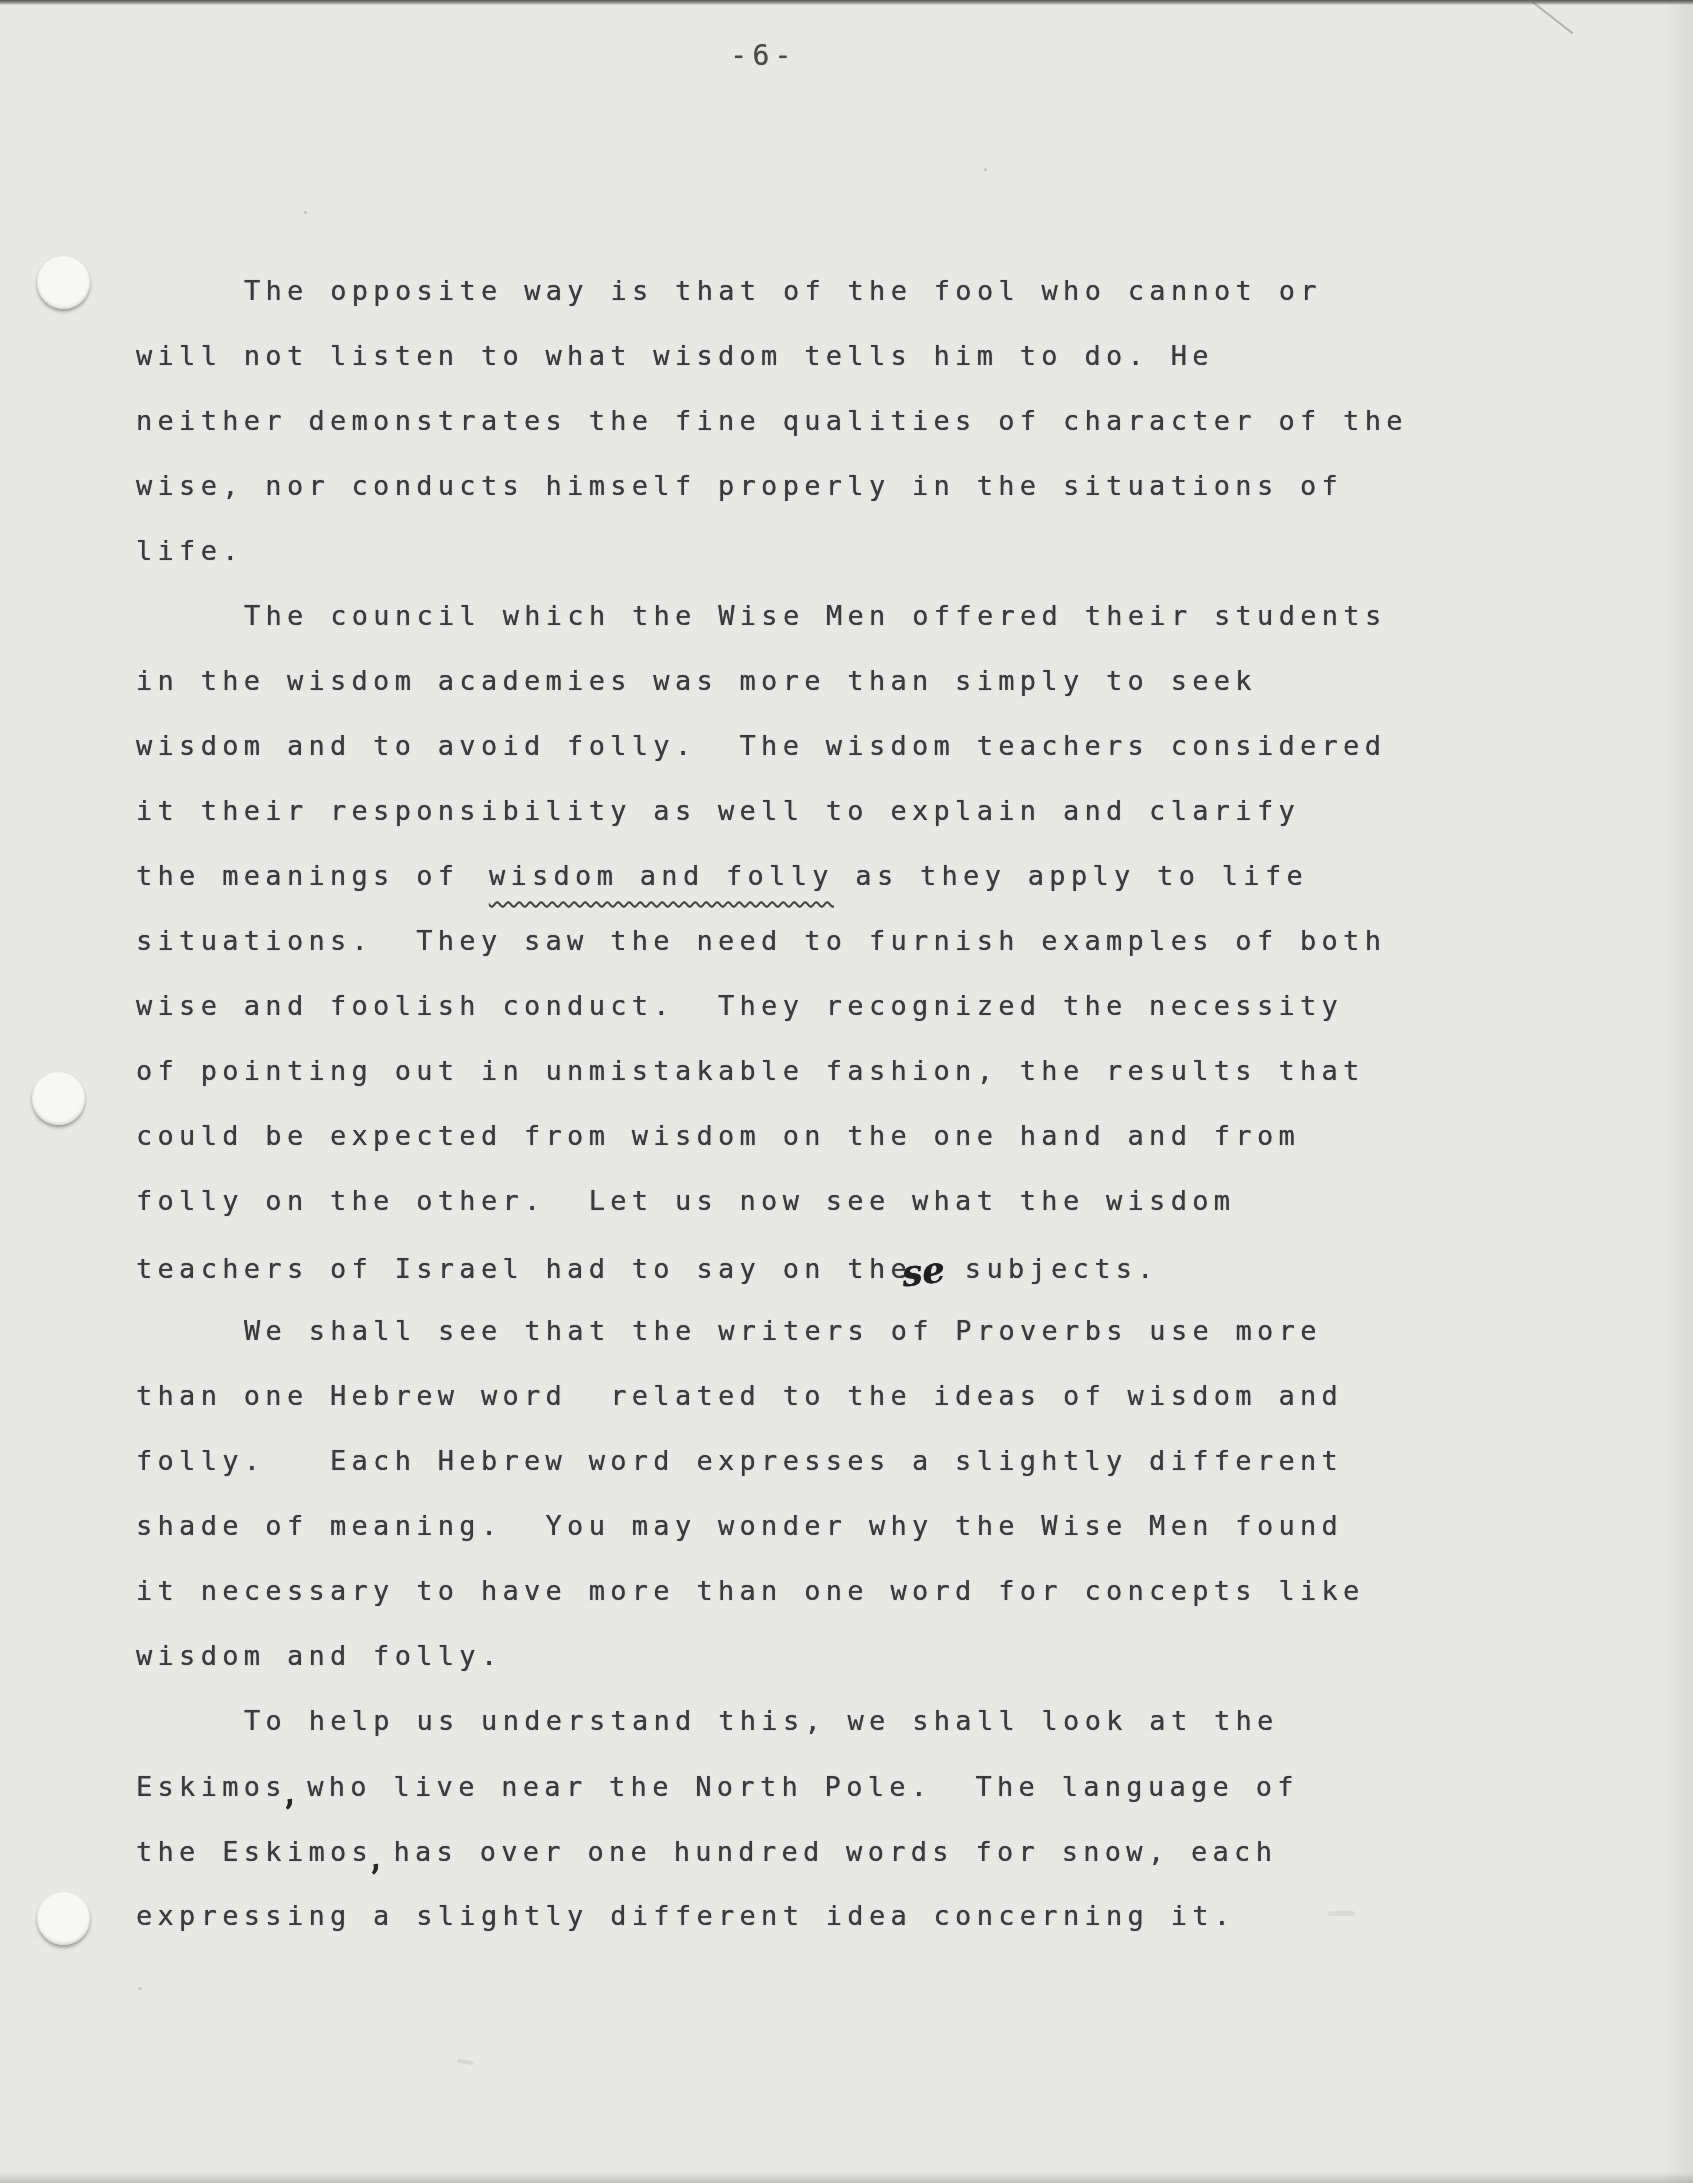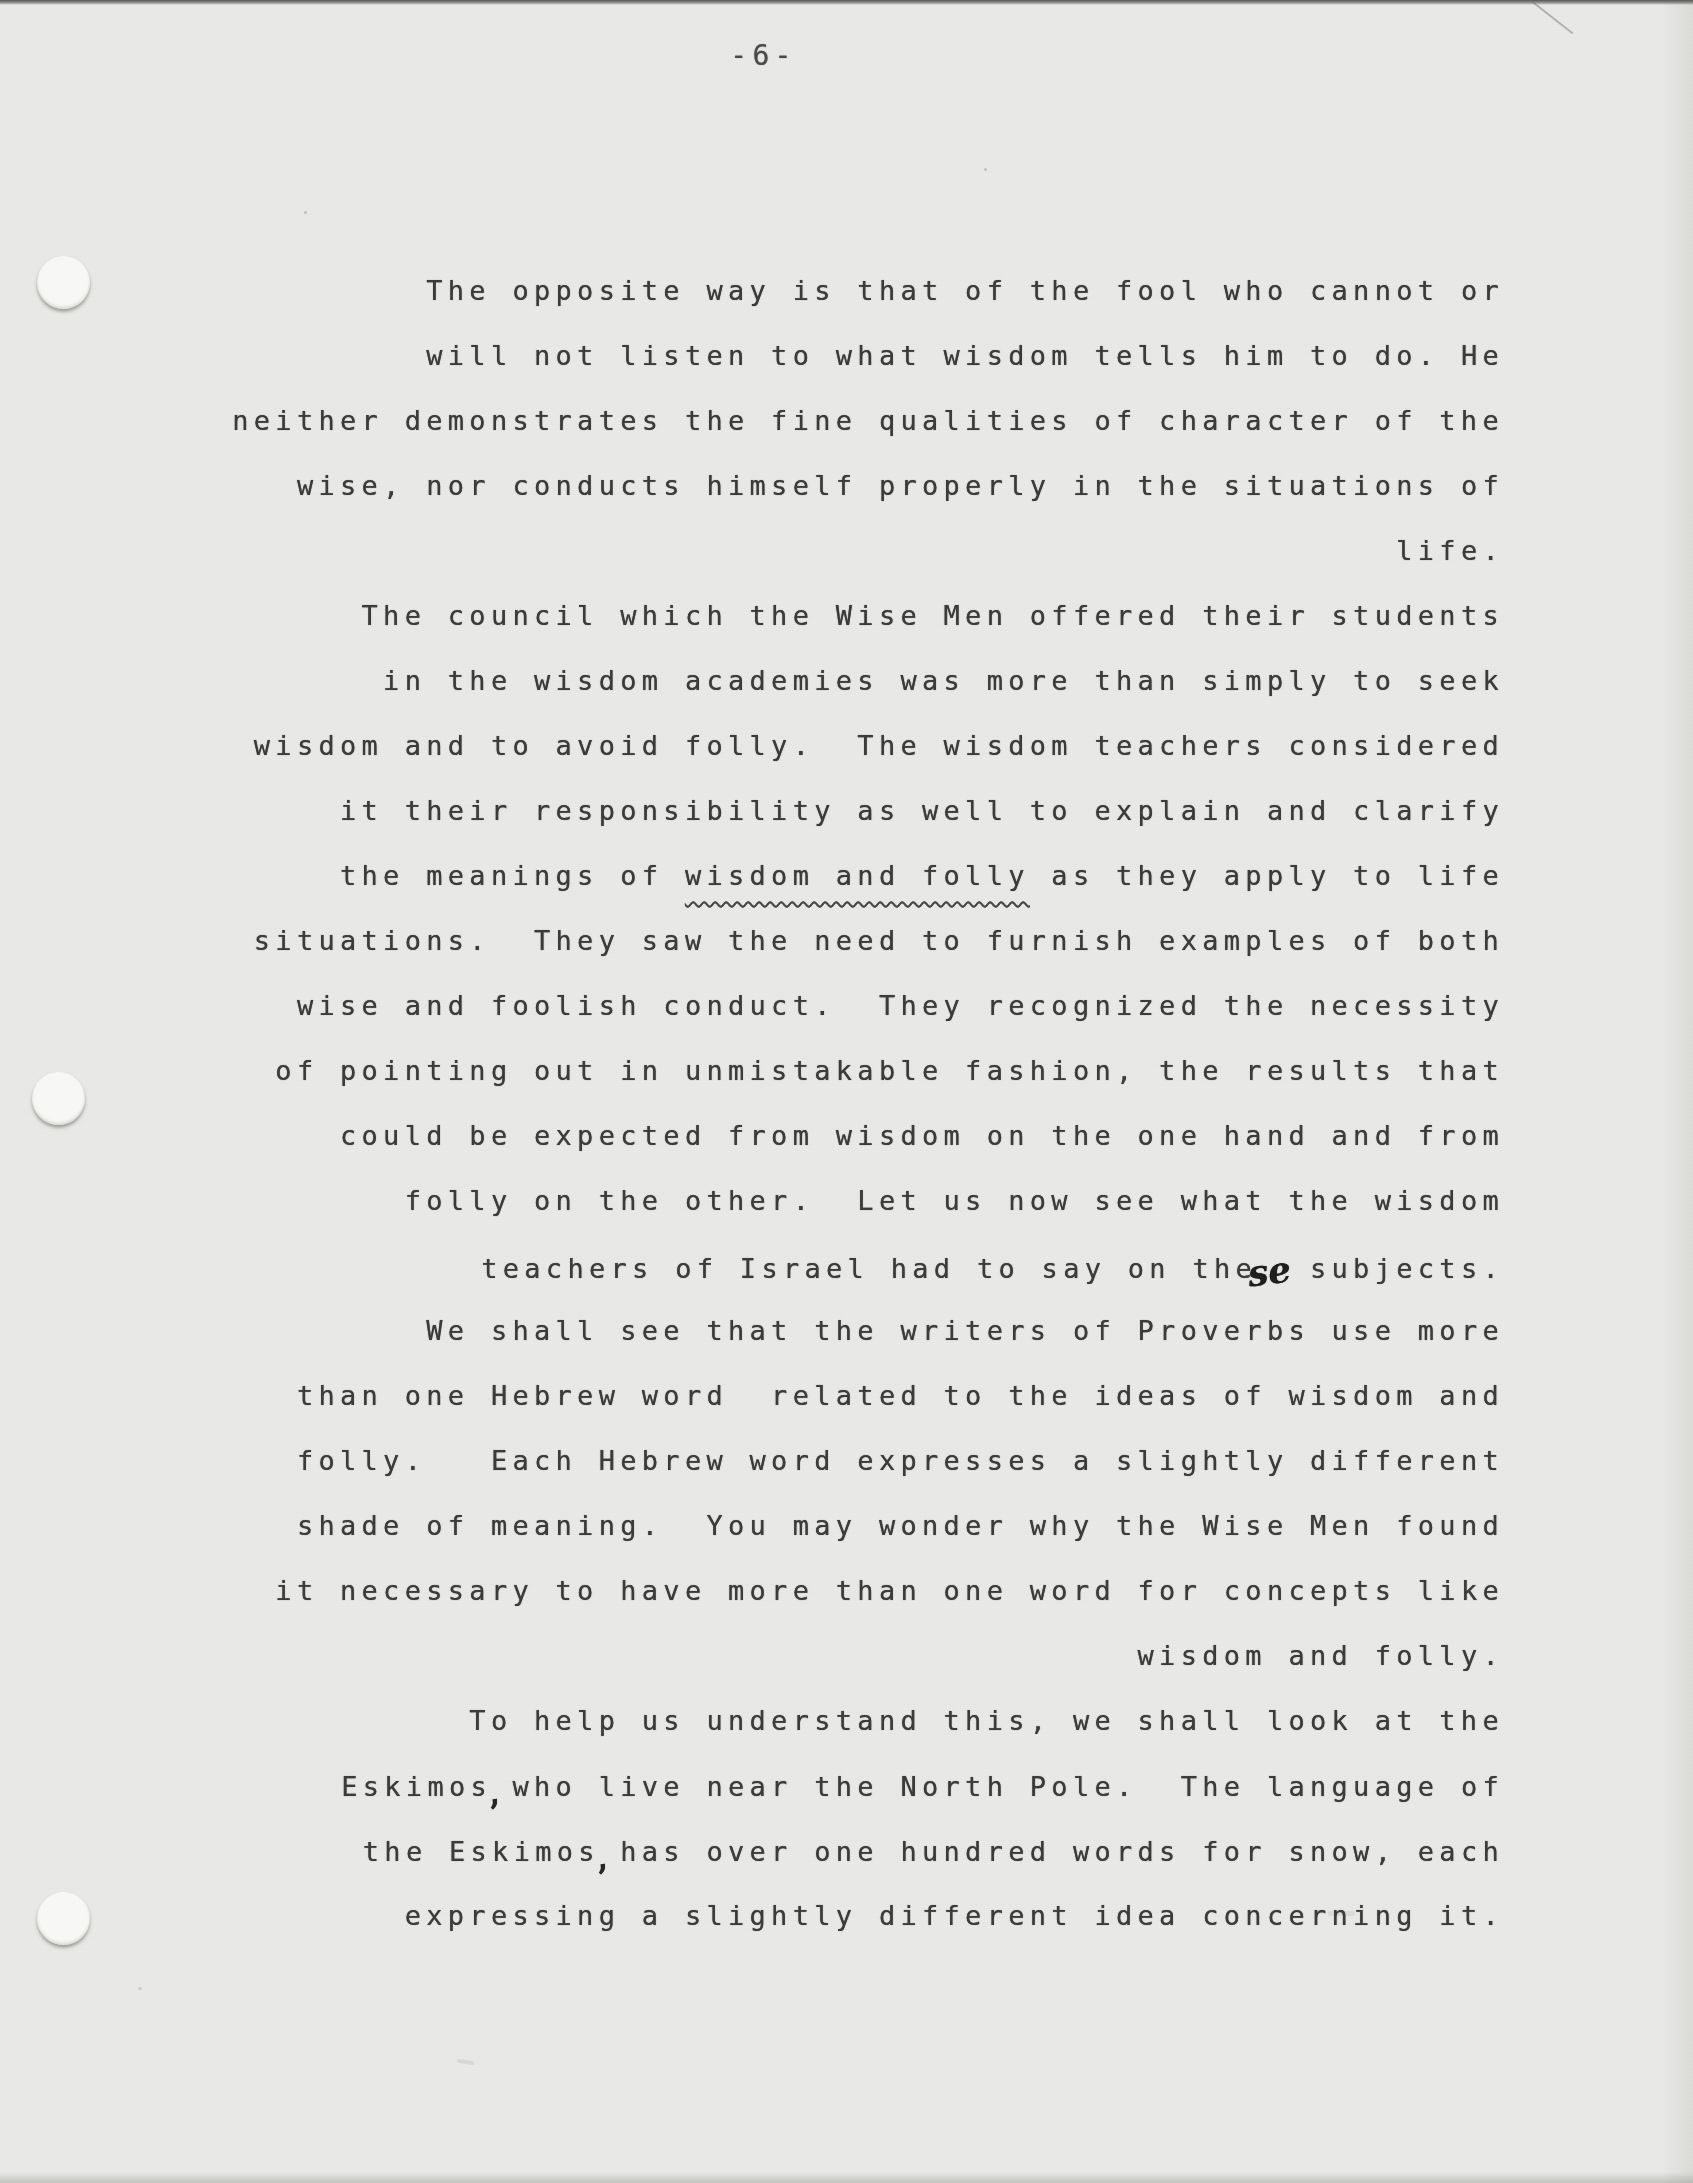--- a/index.html
+++ b/index.html
@@ -46,29 +46,29 @@
     font-size:28px;letter-spacing:5.3px;color:#4a4a48;
     text-shadow:0 0 1px rgba(70,70,68,0.8);
   }
 
   .text-body{
     position:absolute;left:136px;top:258px;width:1368px;
     font-size:27px;line-height:65px;letter-spacing:5.3px;
     color:#3b3b3b;
     text-shadow:0 0 0.9px rgba(58,58,56,0.85);
     white-space:pre-wrap;
-    text-align:right;
   }
   .line{height:65px;}
   .line.indent{text-indent:108px;}
 
   .wavy{
     text-decoration:underline wavy rgba(72,72,68,0.9);
     text-decoration-thickness:2px;
     text-underline-offset:16px;
+    margin-left:8px;
   }
   .hand{
     font-family:"DejaVu Serif", serif;
     font-style:italic;font-weight:700;
     font-size:36px;letter-spacing:0;color:#1f1f1f;
     display:inline-block;
     transform:rotate(-7deg) translateY(6px);
     margin:0 -1.3px 0 -10.6px;
     text-shadow:0 0 0.7px #1f1f1f;
   }

